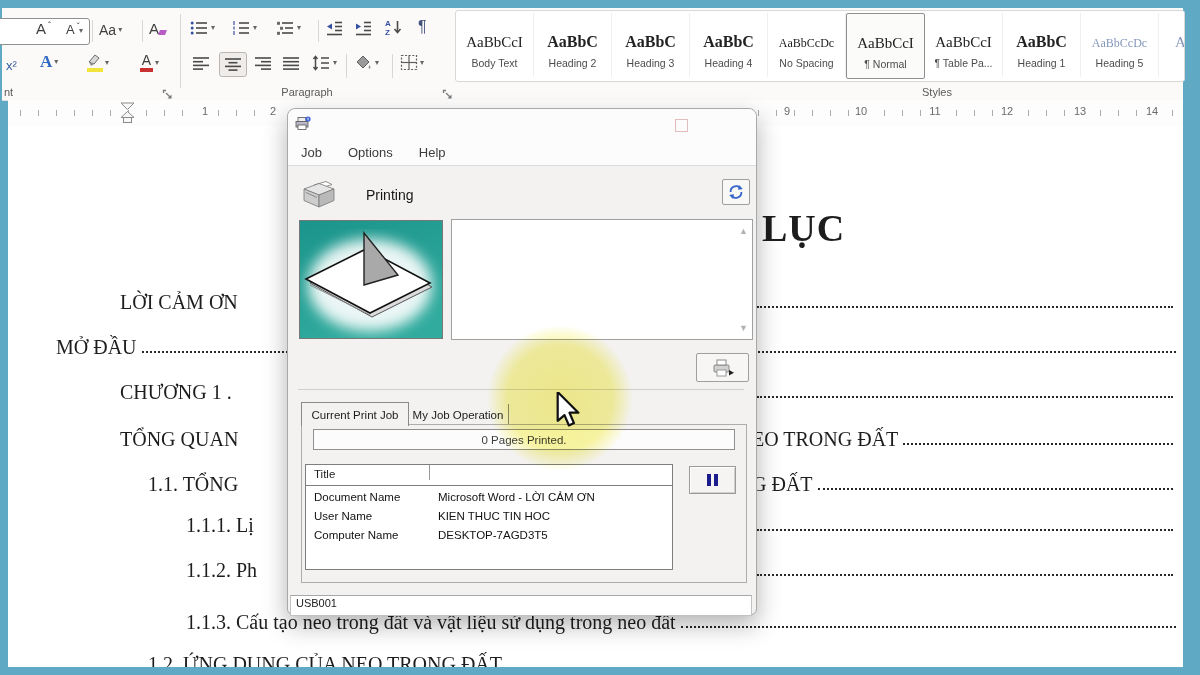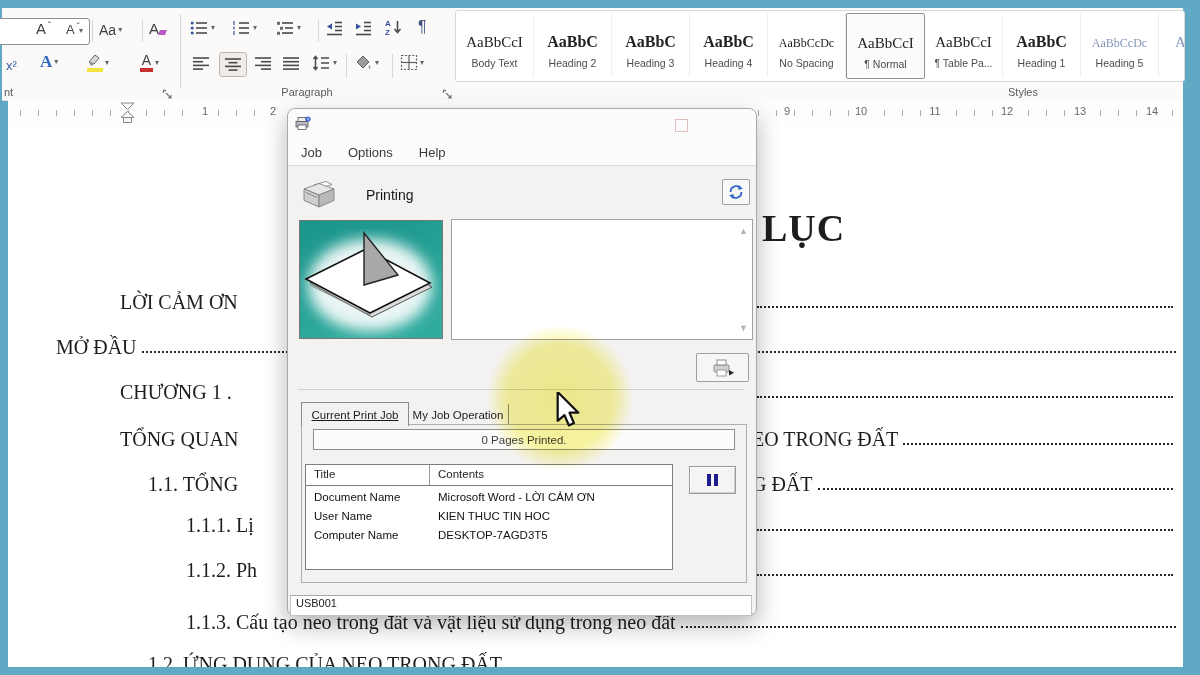--- a/index.html
+++ b/index.html
@@ -50,26 +50,26 @@
   #wmax{width:11px;height:11px;border:1.5px solid #e3bcbc;top:10px;}
   #dlg-menubar{position:absolute;left:0;top:30px;right:0;height:26px;border-bottom:1px solid #dcdcdc;background:#fcfcfc;display:flex;align-items:center;gap:26px;padding-left:13px;font-size:13px;color:#3c3c3c;}
   #printing-label{position:absolute;left:78px;top:78px;font-size:14px;color:#161616;}
   #refresh-btn{position:absolute;left:434px;top:70px;width:26px;height:24px;background:#f8f8f7;border:1px solid #9f9f9f;border-radius:2px;display:flex;align-items:center;justify-content:center;}
   #preview{position:absolute;left:11px;top:111px;width:142px;height:117px;border:1px solid #777;}
   #joblist{position:absolute;left:163px;top:110px;width:300px;height:119px;background:#fff;border:1px solid #a0a0a0;}
   .scrollarrow{position:absolute;right:4px;font-size:9px;color:#b2b2b2;}
   #printbtn{position:absolute;left:408px;top:244px;width:51px;height:27px;background:#f7f6f5;border:1px solid #9f9f9f;border-radius:2px;display:flex;align-items:center;justify-content:center;}
   #dlg-sep{position:absolute;left:10px;top:280px;width:446px;height:1px;background:#cfcfcf;}
   .tab{position:absolute;display:flex;align-items:center;justify-content:center;font-size:11.5px;color:#1c1c1c;}
-  #tab-current{left:13px;top:293px;width:106px;height:23px;background:#f3f2f1;border:1px solid #8a8a8a;border-bottom:none;z-index:2;text-decoration:underline;}
+  #tab-current{left:13px;top:293px;width:106px;height:23px;background:#f3f2f1;border:1px solid #8a8a8a;border-bottom:none;z-index:2;}
   #tab-myjob{left:120px;top:295px;width:100px;height:21px;border-right:1px solid #8a8a8a;}
   #tabpanel{position:absolute;left:13px;top:315px;width:444px;height:157px;border:1px solid #adadad;}
   #progress{position:absolute;left:25px;top:320px;width:420px;height:19px;background:#fcfcfc;border:1px solid #909090;display:flex;align-items:center;justify-content:center;font-size:11.5px;color:#3d3d3d;z-index:3;}
   #jobtable{position:absolute;left:17px;top:355px;width:366px;height:104px;background:#fff;border:1px solid #7e7e7e;z-index:3;font-size:11.5px;}
-  #jt-head{position:absolute;left:0;top:0;right:0;height:20px;border-bottom:1px solid #7e7e7e;display:flex;color:#1f1f1f;}
+  #jt-head{position:absolute;left:0;top:0;right:0;height:20px;border-bottom:1px solid #7e7e7e;display:flex;color:#1f1f1f;flex-direction:column;}
   .jt-c1{width:124px;border-right:1px solid #9a9a9a;padding:3px 0 0 8px;box-sizing:border-box;}
   .jt-c2{flex:1;padding:3px 0 0 8px;}
   .jt-row{position:absolute;left:0;right:0;height:19px;display:flex;color:#111;}
   .jt-row .jt-c1{border-right:none;}
   #pausebtn{position:absolute;left:401px;top:357px;width:45px;height:26px;background:#f5f4f3;border:1px solid #9a9a9a;box-shadow:inset 1px 1px 0 #fff,inset -1px -1px 0 #cfcfcf;display:flex;align-items:center;justify-content:center;gap:3px;z-index:3;}
   .pbar{width:4px;height:12px;background:#1b1b8e;}
   #dlg-status{position:absolute;left:2px;top:486px;width:462px;height:17px;background:#fff;border:1px solid #c2c2c2;border-top-color:#a8a8a8;font-size:11px;color:#222;padding:1px 0 18px 5px;box-sizing:border-box;}
   
   #spot{position:absolute;left:488px;top:326px;width:144px;height:144px;border-radius:50%;z-index:12;pointer-events:none;mix-blend-mode:multiply;
         background:radial-gradient(circle,rgba(247,243,140,.95) 0%,rgba(247,243,140,.8) 52%,rgba(247,243,140,0) 72%);}
@@ -295,21 +295,21 @@
           <polygon points="9.5,5.5 9.5,9.5 5.5,9.5" fill="#7a7a7a"></polygon>
         </svg></span>
     <span class="grouplabel" style="left:272px;width:66px;text-align:center">Paragraph</span>
     <span class="launcher" style="left:440px"><svg width="11" height="11" viewBox="0 0 11 11">
           <g stroke="#7a7a7a" stroke-width="1.3" fill="none">
             <path d="M1.5 4 V1.5 H4"></path>
             <path d="M4 4 L9 9"></path>
           </g>
           <polygon points="9.5,5.5 9.5,9.5 5.5,9.5" fill="#7a7a7a"></polygon>
         </svg></span>
-    <span class="grouplabel" style="left:966px;width:70px;text-align:right">Styles</span>
+    <span class="grouplabel" style="left:920px;width:70px;text-align:left">Styles</span>
 
     <div id="stylespanel">
       <div class="stylecard">
           <span class="prev">AaBbCcI</span>
           <span class="nm">Body Text</span>
         </div>
       <div class="stylecard bold">
           <span class="prev">AaBbC</span>
           <span class="nm">Heading 2</span>
         </div>
@@ -509,21 +509,20 @@
       </div>
     <div id="tabpanel"></div>
 
     <div id="progress">
         <span>0 Pages Printed.</span>
       </div>
 
     <div id="jobtable">
       <div id="jt-head">
         <span class="jt-c1">Title</span>
-        <span class="jt-c2">Contents</span>
       </div>
       <div class="jt-row" style="top:23px">
         <span class="jt-c1">Document Name</span>
         <span class="jt-c2">Microsoft Word - LỜI CẢM ƠN</span>
       </div>
       <div class="jt-row" style="top:42px">
         <span class="jt-c1">User Name</span>
         <span class="jt-c2">KIEN THUC TIN HOC</span>
       </div>
       <div class="jt-row" style="top:61px">

